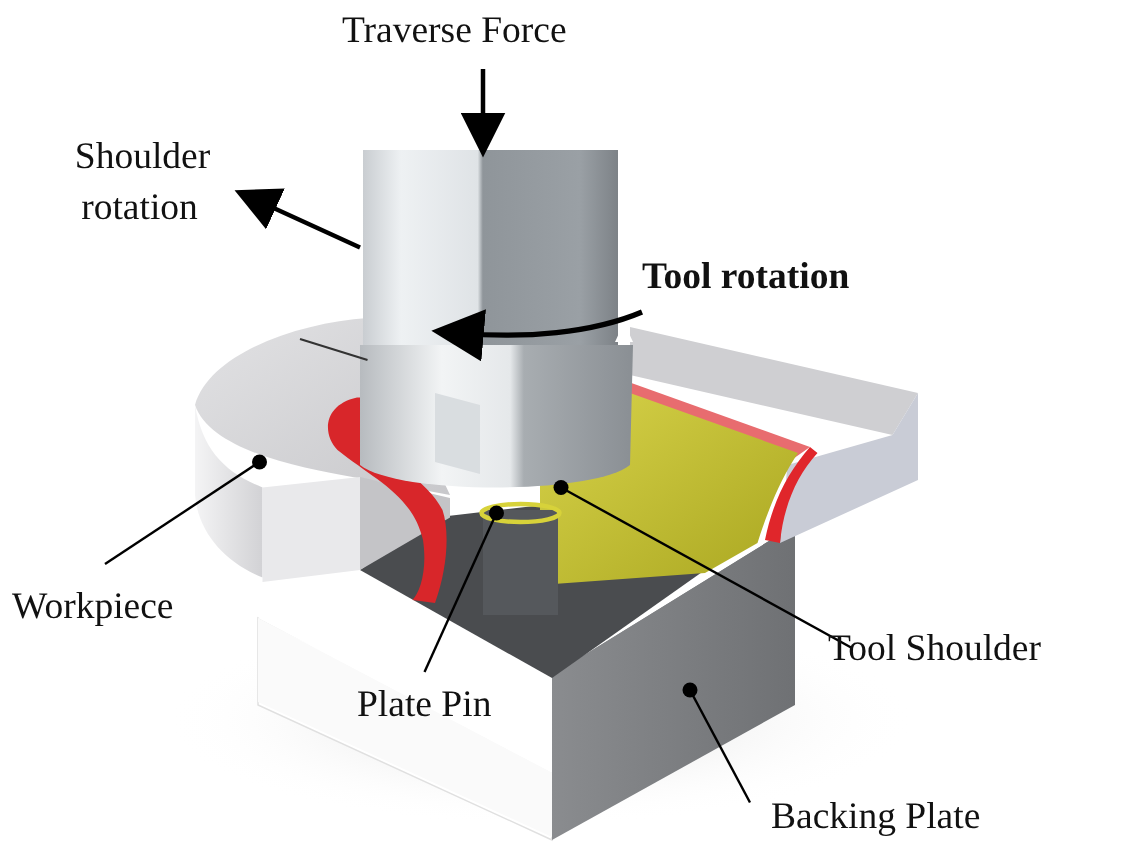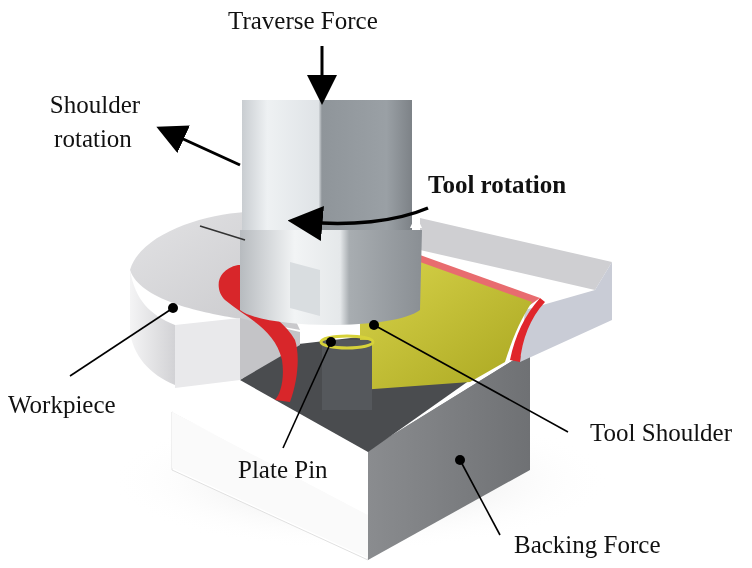--- a/index.html
+++ b/index.html
@@ -118,14 +118,14 @@
     <line x1="460" y1="460" x2="500" y2="535" stroke="#000" stroke-width="1.6"></line>
   </g>
 </svg>
 
 <div class="label center" style="left:228px; top:6px;">Traverse Force</div>
 <div class="label center" style="left:40px; top:90px; width:110px;">Shoulder</div>
 <div class="label center" style="left:28px; top:124px; width:130px;">rotation</div>
 <div class="label" style="left:428px; top:170px;font-weight:bold;">Tool rotation</div>
 <div class="label" style="left:8px; top:390px;">Workpiece</div>
 <div class="label" style="left:238px; top:455px;">Plate Pin</div>
-<div class="label" style="left:590px; top:418px;text-align:right;">Tool Shoulder</div>
-<div class="label" style="left:514px; top:530px;">Backing Force</div>
+<div class="label" style="left:552px; top:418px;text-align:right;">Tool Shoulder</div>
+<div class="label" style="left:514px; top:530px;">Backing Plate</div>
 
 </body></html>

